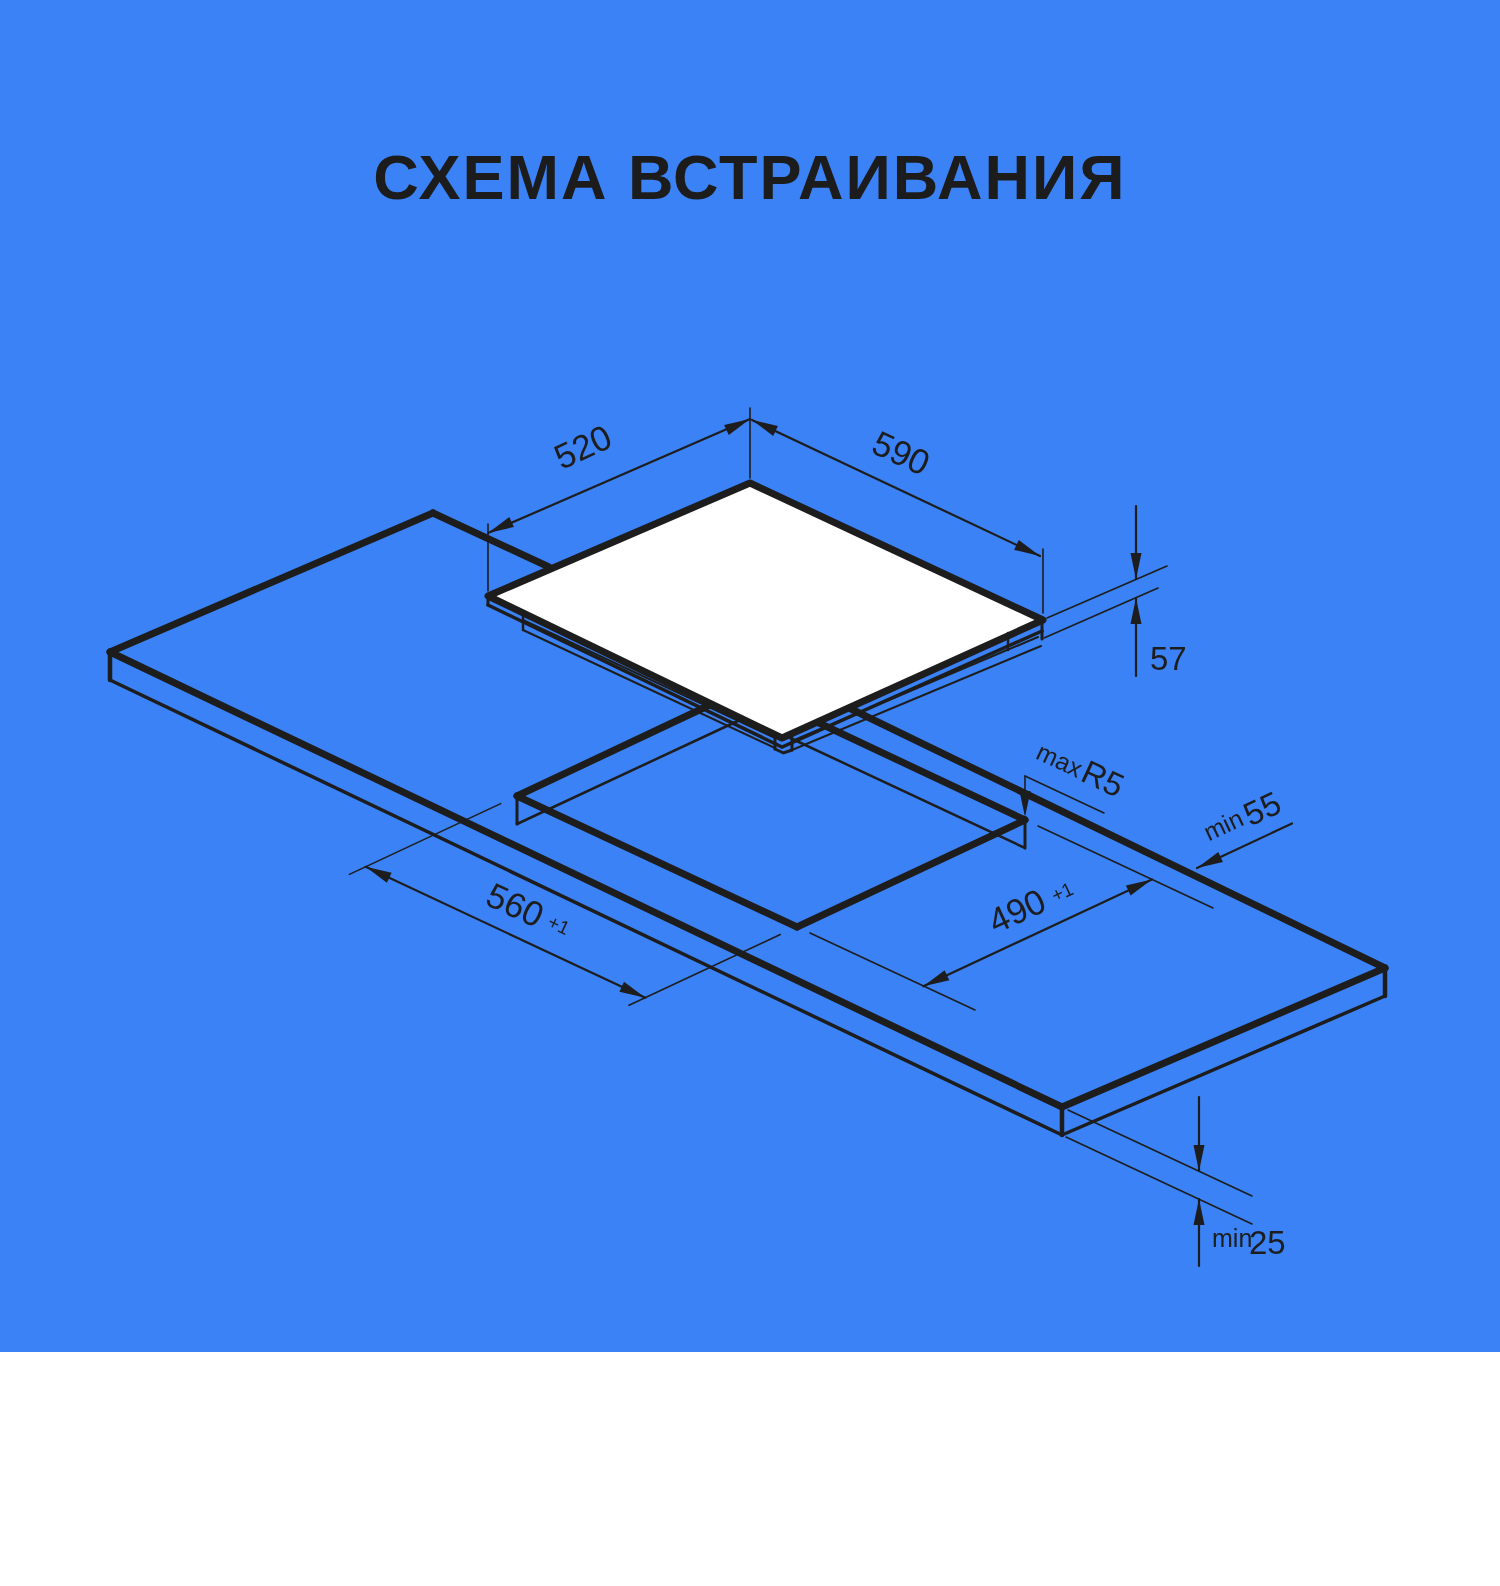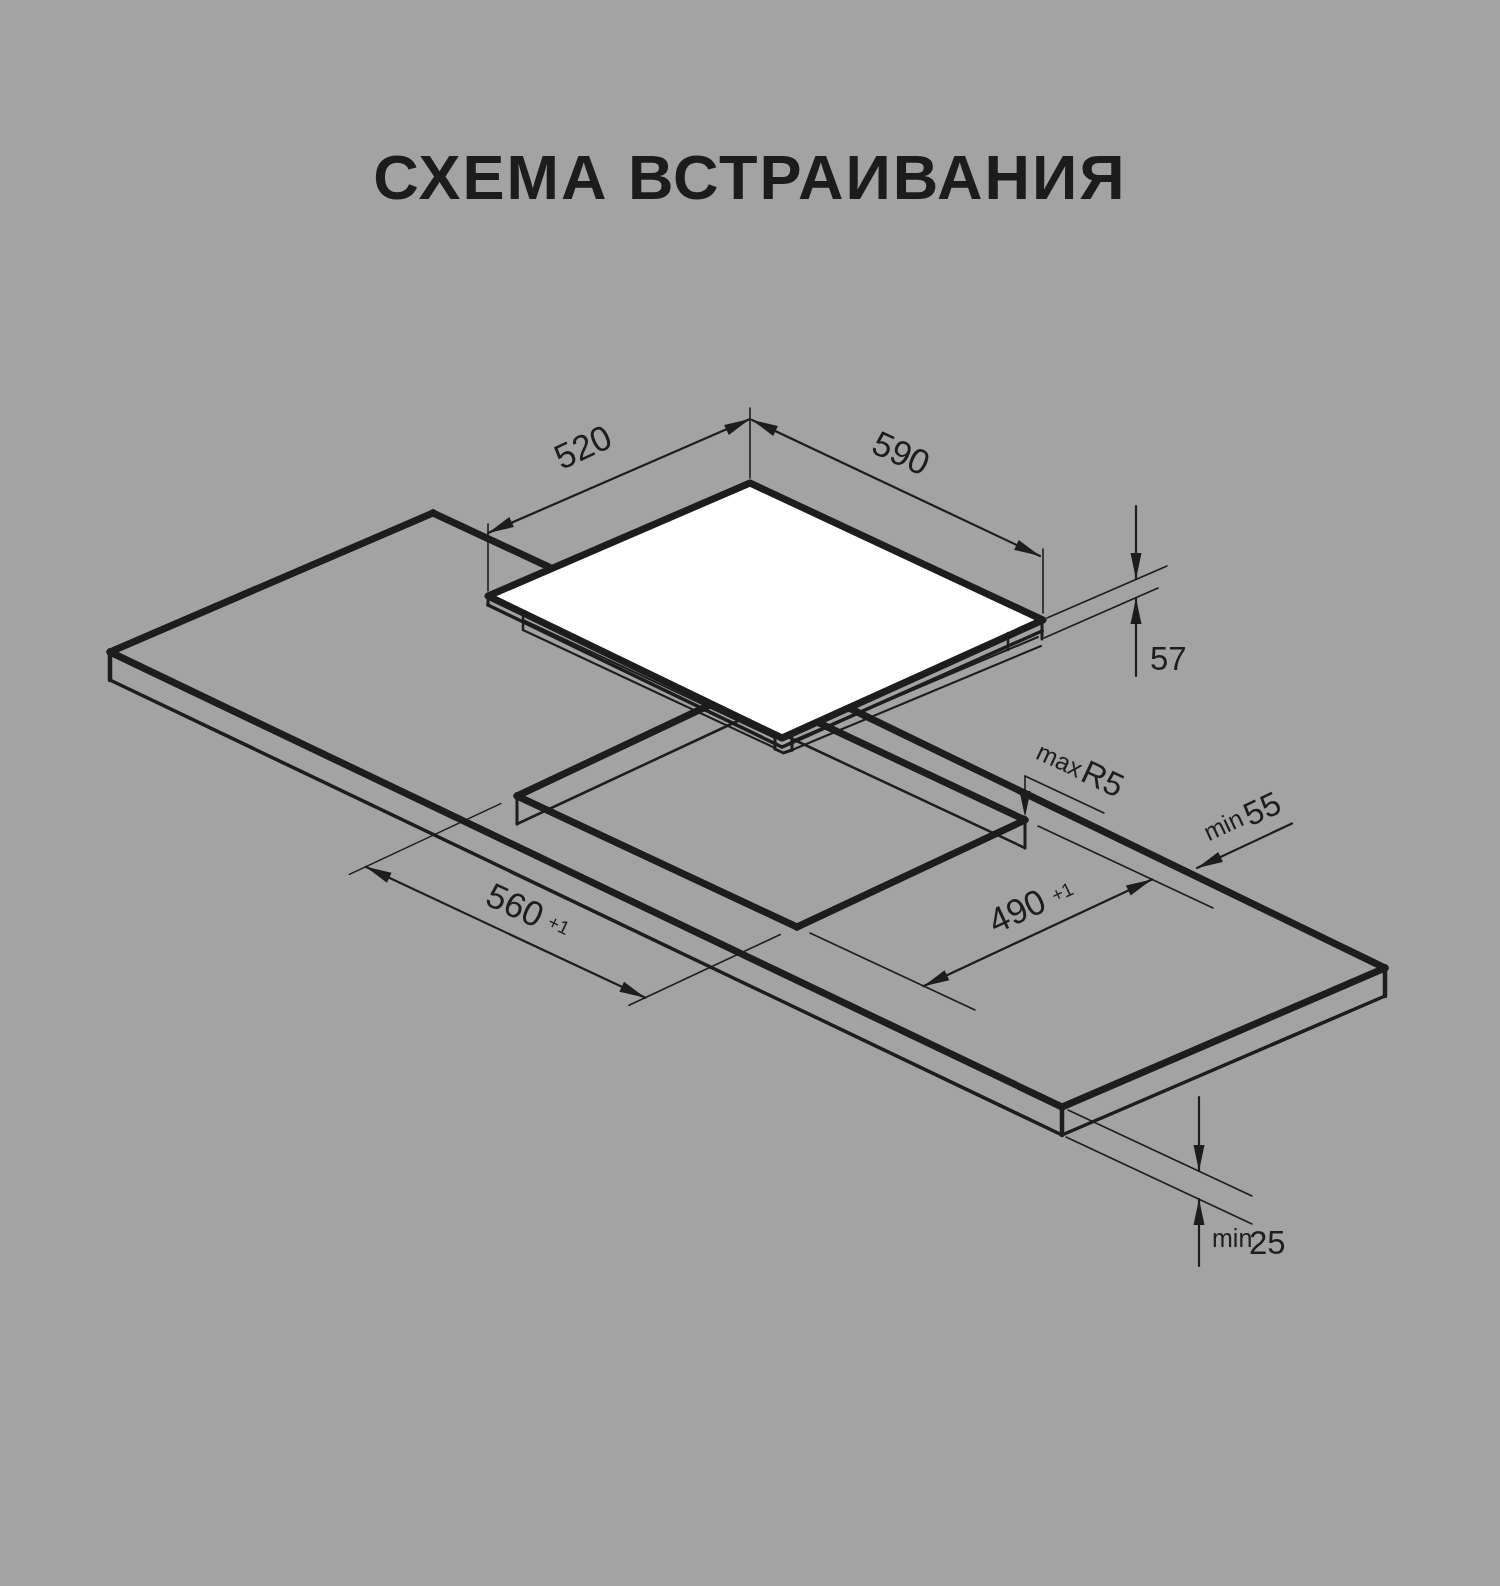--- a/index.html
+++ b/index.html
@@ -1,16 +1,16 @@
 <!DOCTYPE html>
 <html><head>
 <meta charset="utf-8">
 <style>
   html,body{margin:0;padding:0;background:#ffffff;}
-  .stage{width:1500px;height:1586px;position:relative;background:#a3a3a3;text-align:center;}
+  .stage{width:1500px;height:1352px;position:relative;background:#3b82f6;text-align:center;}
   svg{display:block;}
   .t7 {stroke:#1d1d1d;stroke-width:7;  stroke-linecap:round;stroke-linejoin:round;fill:none}
   .t45{stroke:#1d1d1d;stroke-width:4.5;stroke-linecap:round;fill:none}
   .t35{stroke:#1d1d1d;stroke-width:3.5;stroke-linecap:round;fill:none}
   .t3 {stroke:#1d1d1d;stroke-width:3;  stroke-linecap:round;fill:none}
   .t25{stroke:#1d1d1d;stroke-width:2.5;stroke-linecap:round;fill:none}
   .t2 {stroke:#1d1d1d;stroke-width:2;  stroke-linecap:round;fill:none}
   .dim{stroke:#1d1d1d;stroke-width:2.2;stroke-linecap:round;fill:none}
   .ext{stroke:#1d1d1d;stroke-width:1.6;stroke-linecap:round;fill:none}
   .arr{fill:#1d1d1d;stroke:none}

